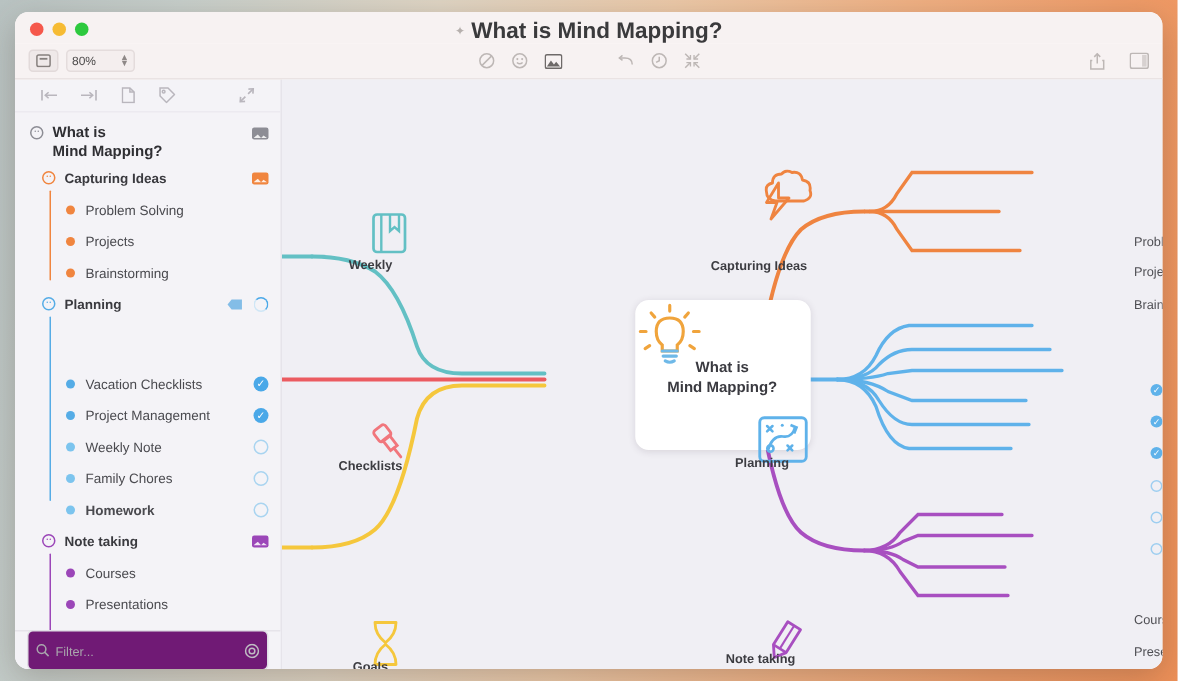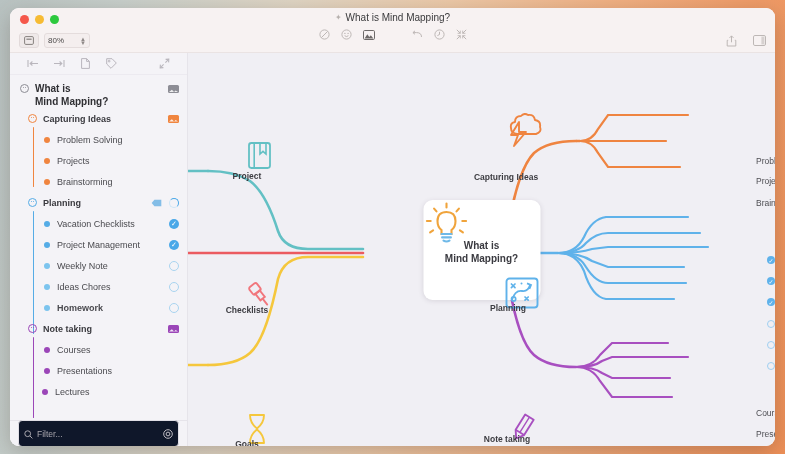--- a/index.html
+++ b/index.html
@@ -29,24 +29,24 @@
   .traffic { position: absolute; left: 10px; top: 7px; display: flex; gap: 6px; }
   .dot { width: 9px; height: 9px; border-radius: 50%; }
   .dot.r { background: #f5584b; }
   .dot.y { background: #f6bb33; }
   .dot.g { background: #2dc93e; }
   .title-wrap {
     position: absolute; left: 0; right: 0; top: 4px;
     display: flex; justify-content: center; align-items: center; gap: 4px;
   }
   .title-icon { color: #b6b0ad; font-size: 8px; line-height: 1; }
-  .title-text { font-size: 10px; font-weight: normal; color: #3a3a3c; }
+  .title-text { font-size: 15px; font-weight: bold; color: #3a3a3c; }
   
   .toolbar {
-    height: 24px; flex: none; display: flex; 
+    height: 24px; flex: none; display: flex; align-items: center;
     background: #f7f2f2;
     border-bottom: 1px solid #eae3e3;
     padding: 0 9px; position: relative;
   }
   .zoom-group {
     display: flex; align-items: center; gap: 5px;
   }
   .tb-btn {
     width: 20px; height: 15px; border-radius: 3px;
     background: #efe9e9; border: 1px solid #e2dada;
@@ -141,21 +141,21 @@
   .cbox.on { background: #4aa8e8; }
   .cbox.off { background: transparent; border: 1.2px solid #a9d4f0; }
   .tag-ico { color: #6fb3e4; display: flex; }
   .spc { flex: 1; }
   
   .filterbar {
     height: 26px; flex: none; display: flex; align-items: center;
     padding: 0 8px; border-top: 1px solid #e6e4ea; background: #f4f3f7;
   }
   .filter-field {
-    flex: 1; height: 27px; border-radius: 4px; background: #0f172a;
+    flex: 1; height: 27px; border-radius: 4px; background: #701a75;
     border: 1px solid #e0dee5; display: flex; align-items: center;
     padding: 0 5px; gap: 4px; color: #a9a6ad;
   }
   .filter-ph { font-size: 8.5px; color: #a9a6ad; }
   .filter-clear { margin-left: auto; color: #bfbcc3; display: flex; }
   
   .canvas { flex: 1; position: relative; background: #f0eff4; min-width: 0; }
   .canvas svg { position: absolute; inset: 0; }
   .node-label {
     position: absolute; font-size: 8.5px; white-space: nowrap;
@@ -355,41 +355,41 @@
             <span class="disc" style="color:#55ace6;"></span>
             <span class="branch-label">Planning</span>
             <span class="spc"></span>
             <span class="tag-ico" style="margin-right:7px;">
               <svg width="11" height="8" viewBox="0 0 11 8">
                   <path d="M0.7 4 L3.4 0.7 L10.3 0.7 L10.3 7.3 L3.4 7.3 Z" fill="currentColor" opacity="0.85"></path>
                 </svg>
             </span>
             <span class="ring"></span>
           </div>
-          <div class="row" style="padding-left:34px;">
+          <div class="row" style="padding-left:34px;margin-top:32px;">
             <span class="bullet" style="background:#55ace6;"></span>
             <span class="leaf-label">Vacation Checklists</span>
             <span class="spc"></span>
             <span class="cbox on">✓</span>
           </div>
           <div class="row" style="padding-left:34px;">
             <span class="bullet" style="background:#55ace6;"></span>
             <span class="leaf-label">Project Management</span>
             <span class="spc"></span>
             <span class="cbox on">✓</span>
           </div>
           <div class="row" style="padding-left:34px;">
             <span class="bullet" style="background:#7cc4ee;"></span>
             <span class="leaf-label">Weekly Note</span>
             <span class="spc"></span>
             <span class="cbox off"></span>
           </div>
           <div class="row" style="padding-left:34px;">
             <span class="bullet" style="background:#7cc4ee;"></span>
-            <span class="leaf-label">Ideas Chores</span>
+            <span class="leaf-label">Family Chores</span>
             <span class="spc"></span>
             <span class="cbox off"></span>
           </div>
           <div class="row" style="padding-left:34px;font-weight:bold;">
             <span class="bullet" style="background:#7cc4ee;"></span>
             <span class="leaf-label">Homework</span>
             <span class="spc"></span>
             <span class="cbox off"></span>
           </div>
         </div>
@@ -472,21 +472,21 @@
         <path d="M388 314 Q404 314 412 328 L424 344 L484 344" fill="none" stroke="#a84fc0" stroke-width="2.2" stroke-linecap="round"></path>
       </svg>
 
       <span class="br-ico" style="left:59px; top:88px;">
         <svg width="25" height="29" viewBox="0 0 25 29">
             <rect x="2" y="2" width="21" height="25" rx="2.4" fill="none" stroke="#63c0c4" stroke-width="1.8"></rect>
             <line x1="7.2" y1="2" x2="7.2" y2="27" stroke="#63c0c4" stroke-width="1.6"></line>
             <path d="M13 2 L13 13 L16 10.4 L19 13 L19 2" fill="none" stroke="#63c0c4" stroke-width="1.6"></path>
           </svg>
       </span>
-      <span class="node-label b" style="left:59px; top:123px;">Project</span>
+      <span class="node-label b" style="left:59px; top:123px;">Weekly</span>
 
       <span class="br-ico" style="left:57px; top:228px;">
         <svg width="30" height="28" viewBox="0 0 30 28">
             <g transform="rotate(-38 15 14)">
               <rect x="10" y="1.5" width="9.5" height="9" rx="2" fill="none" stroke="#f1767c" stroke-width="1.9"></rect>
               <rect x="12" y="10" width="5.6" height="8.5" fill="none" stroke="#f1767c" stroke-width="1.9"></rect>
               <path d="M14.8 18.5 L14.8 26" stroke="#f1767c" stroke-width="1.9" stroke-linecap="round"></path>
             </g>
           </svg>
       </span>

